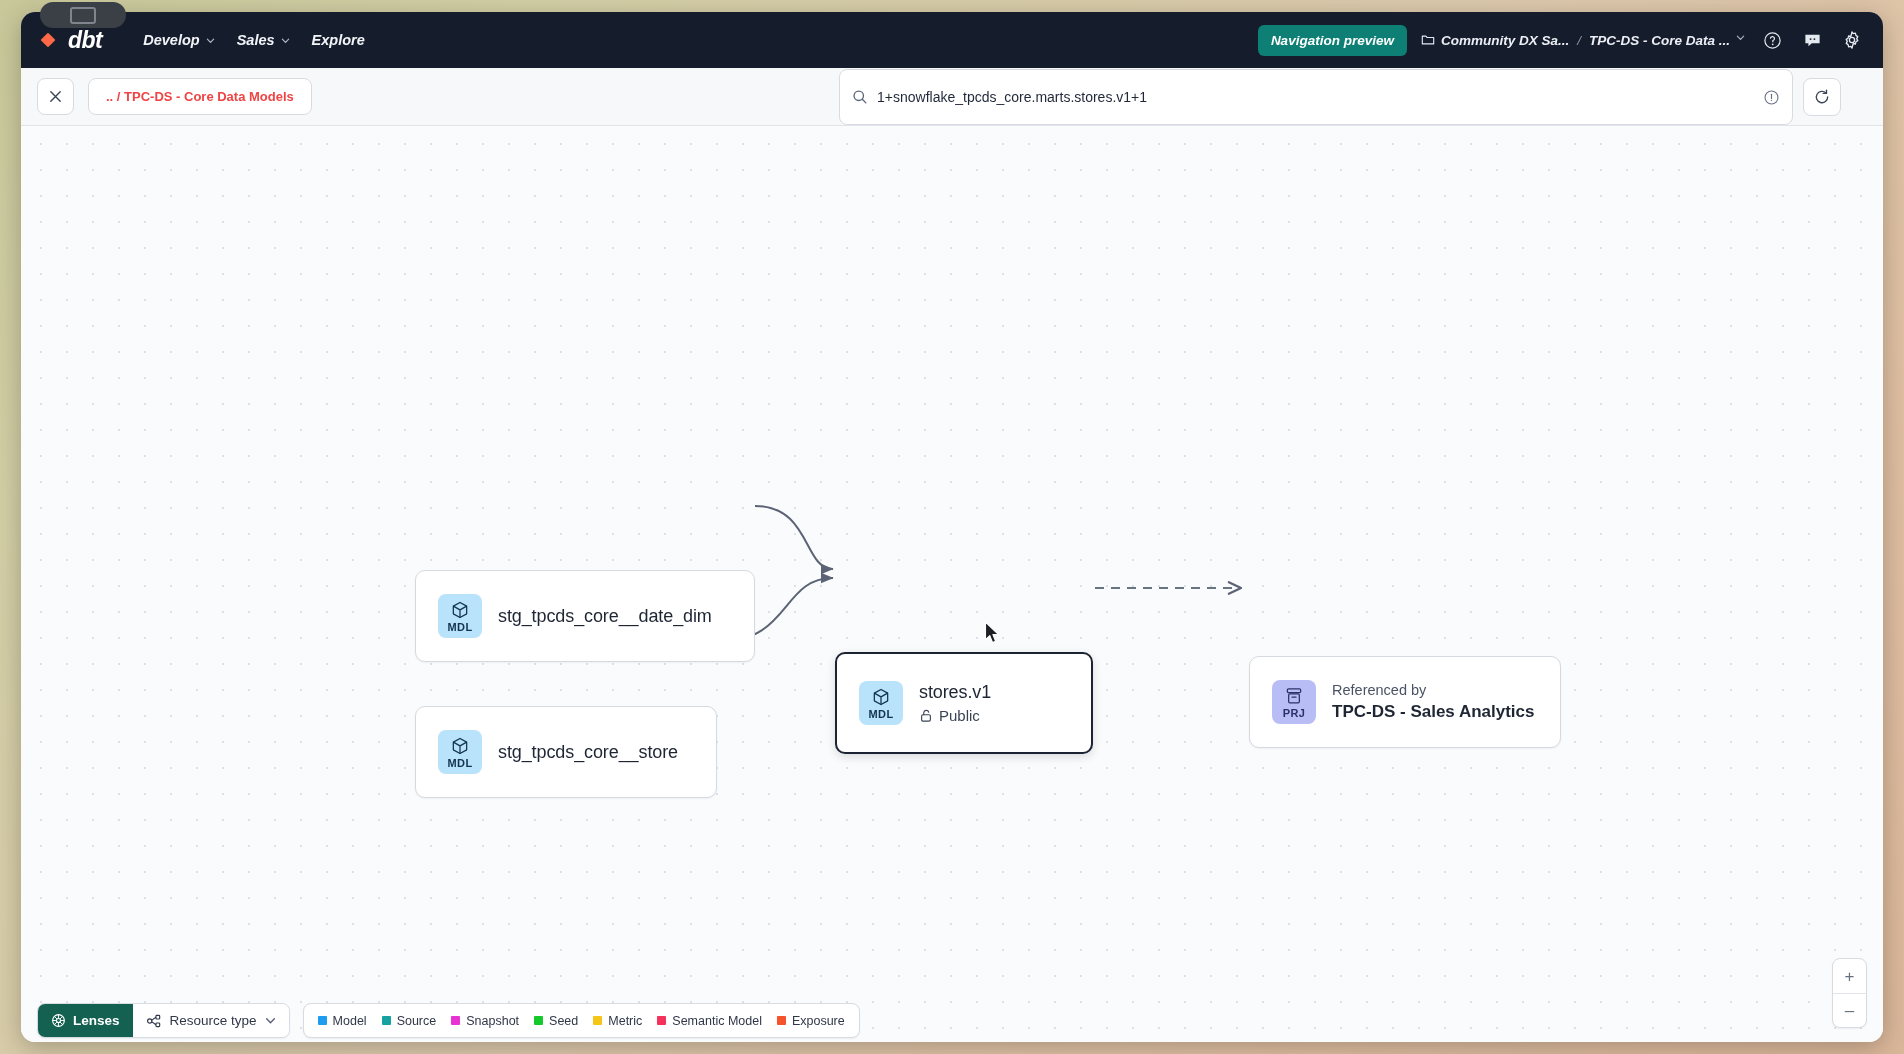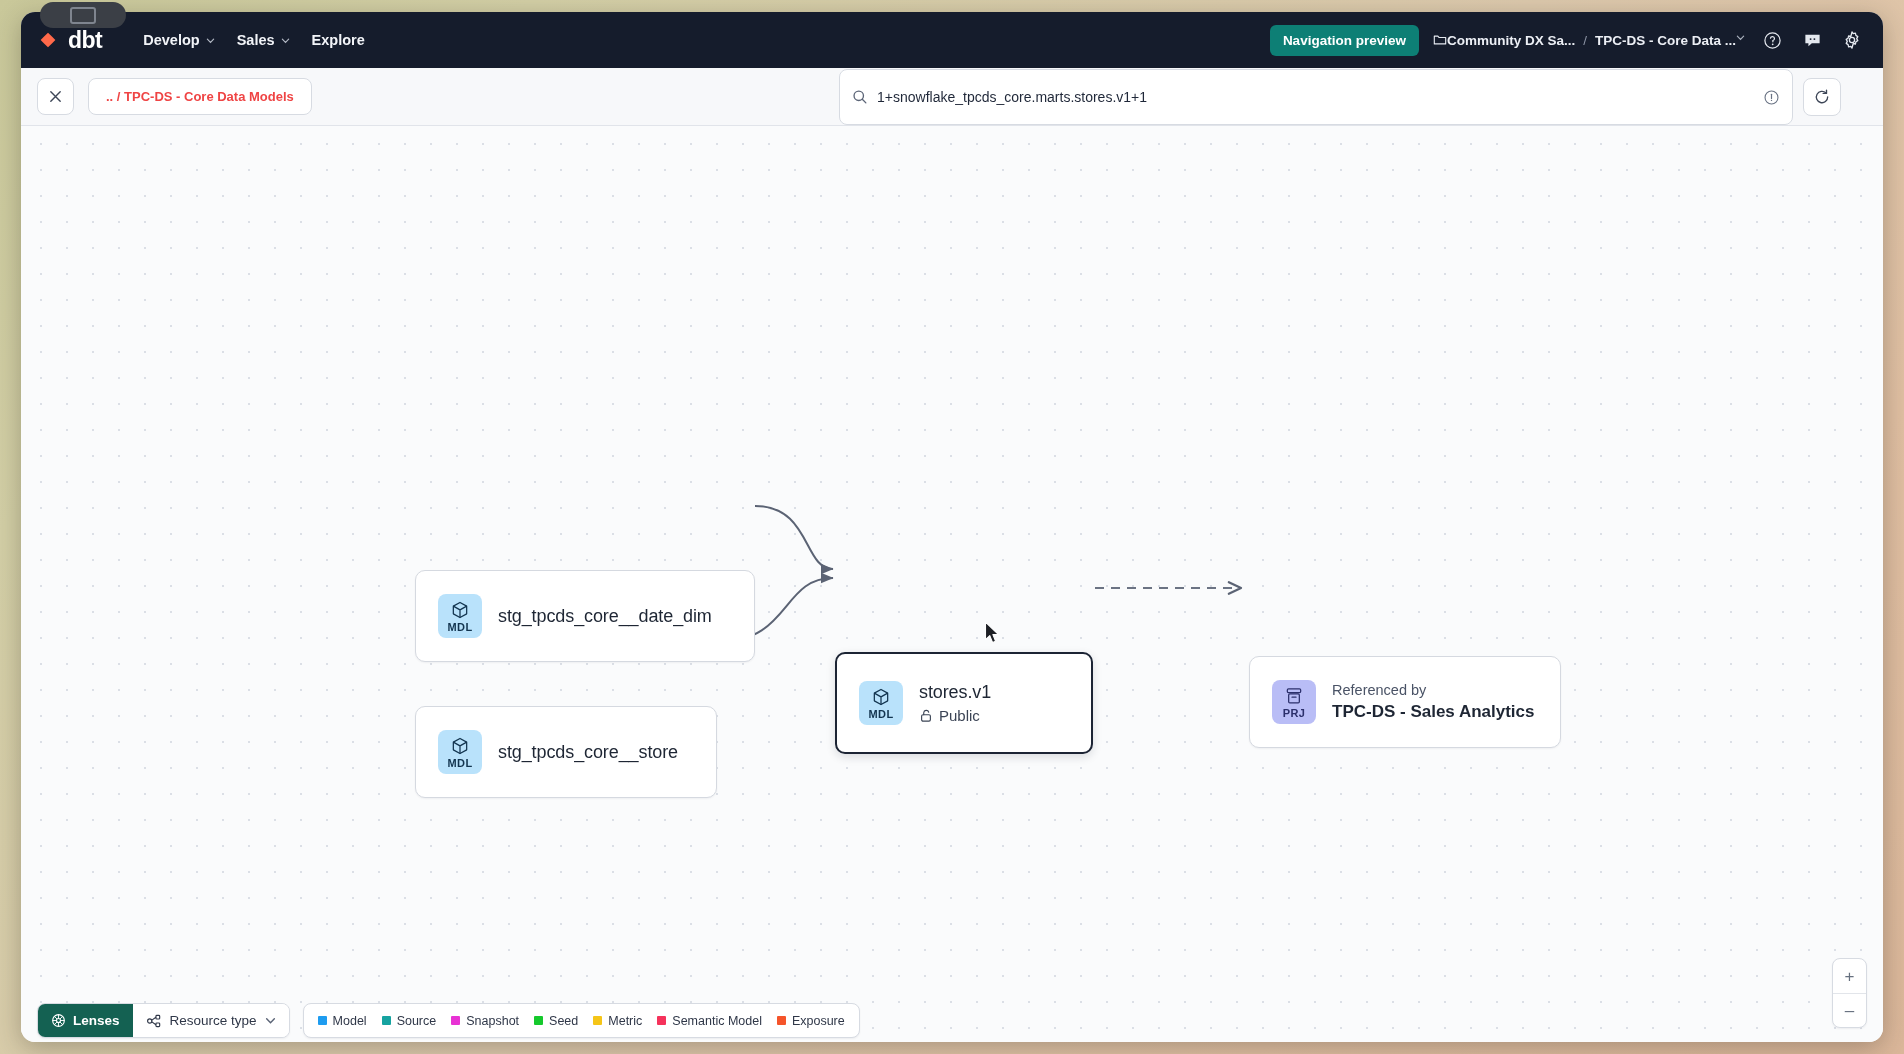--- a/index.html
+++ b/index.html
@@ -29,20 +29,21 @@
   }
 
   
   #topnav {
     position: relative;
     height: 56px;
     background: #151c2c;
     display: flex; align-items: center;
     padding: 0 18px 0 14px;
     color: #ffffff;
+    font-style: italic;
   }
   #logo-wrap { display: flex; align-items: center; gap: 7px; margin-right: 30px; }
   #logo-mark { width: 26px; height: 26px; display: block; }
   #logo-text {
     font-size: 23px; font-weight: bold; letter-spacing: -0.5px;
     color: #ffffff; line-height: 1;
   }
   .nav-link {
     display: flex; align-items: center; gap: 6px;
     font-size: 14.5px; font-weight: bold; color: #f2f4f8;
@@ -56,21 +57,21 @@
     font-size: 13.5px; font-weight: bold;
     padding: 8px 13px; border-radius: 6px;
     white-space: nowrap; cursor: pointer;
   }
   #breadcrumb-nav {
     display: flex; align-items: center; gap: 8px;
     font-size: 13.5px; font-weight: bold; color: #eceff5;
     white-space: nowrap;
   }
   .bc-sep { color: #8b93a4; font-weight: normal; }
-  .bc-item { display: flex; align-items: flex-start; cursor: pointer; }
+  .bc-item { display: flex; align-items: flex-start; gap: 6px; cursor: pointer; }
   .icon-btn-dark {
     width: 26px; height: 26px; display: flex;
     align-items: center; justify-content: center; cursor: pointer;
     border-radius: 5px; color: #e4e8ef;
   }
 
   
   #subbar {
     position: relative;
     height: 58px;

